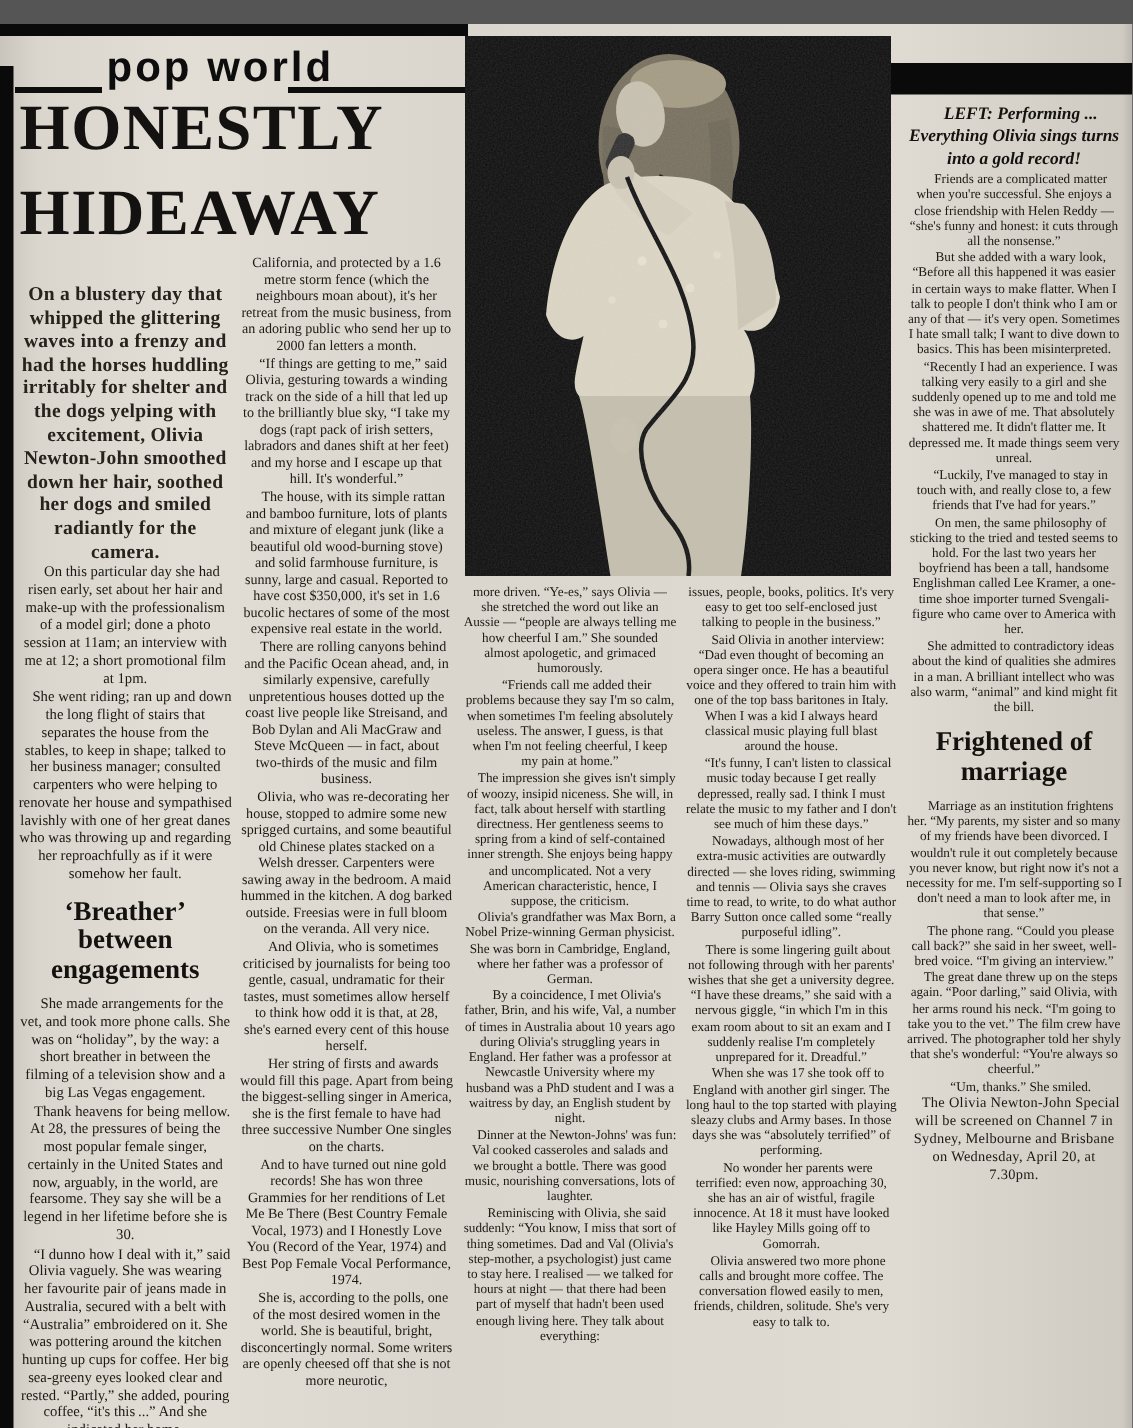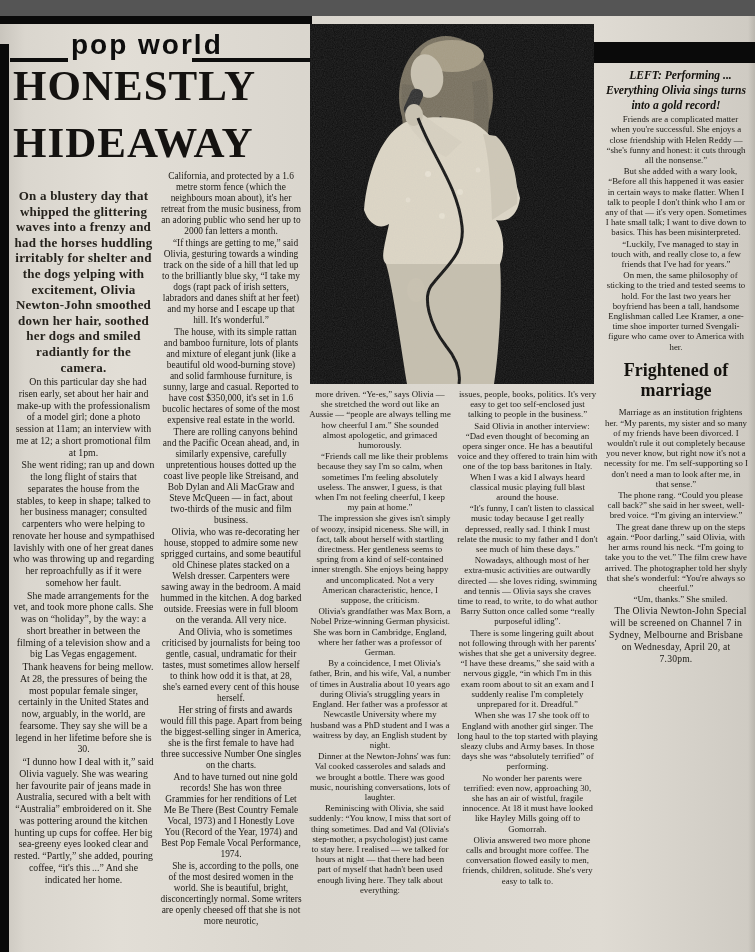--- a/index.html
+++ b/index.html
@@ -114,41 +114,42 @@
 
       <path d="M108,94 C122,132 148,162 152,202 C155,230 136,242 121,262 C113,274 119,300 136,322 C146,334 151,346 149,360" stroke="#101010" stroke-width="3" fill="none"></path>
       <rect x="0" y="0" width="284" height="360" filter="url(#grain)"></rect>
     </svg>
   </figure>
 
   <div class="col col-1">
     <p class="lead noindent">On a blustery day that whipped the glittering waves into a frenzy and had the horses huddling irritably for shelter and the dogs yelping with excitement, Olivia Newton-John smoothed down her hair, soothed her dogs and smiled radiantly for the camera.</p>
     <p>On this particular day she had risen early, set about her hair and make-up with the professionalism of a model girl; done a photo session at 11am; an interview with me at 12; a short promotional film at 1pm.</p>
     <p>She went riding; ran up and down the long flight of stairs that separates the house from the stables, to keep in shape; talked to her business manager; consulted carpenters who were helping to renovate her house and sympathised lavishly with one of her great danes who was throwing up and regarding her reproachfully as if it were somehow her fault.</p>
+    <h2 class="subhead">‘Breather’ between engagements</h2>
     <p>She made arrangements for the vet, and took more phone calls. She was on “holiday”, by the way: a short breather in between the filming of a television show and a big Las Vegas engagement.</p>
     <p>Thank heavens for being mellow. At 28, the pressures of being the most popular female singer, certainly in the United States and now, arguably, in the world, are fearsome. They say she will be a legend in her lifetime before she is 30.</p>
     <p>“I dunno how I deal with it,” said Olivia vaguely. She was wearing her favourite pair of jeans made in Australia, secured with a belt with “Australia” embroidered on it. She was pottering around the kitchen hunting up cups for coffee. Her big sea-greeny eyes looked clear and rested. “Partly,” she added, pouring coffee, “it's this ...” And she indicated her home.</p>
 
   </div>
 
   <div class="col col-2">
     <p class="noindent">California, and protected by a 1.6 metre storm fence (which the neighbours moan about), it's her retreat from the music business, from an adoring public who send her up to 2000 fan letters a month.</p>
     <p>“If things are getting to me,” said Olivia, gesturing towards a winding track on the side of a hill that led up to the brilliantly blue sky, “I take my dogs (rapt pack of irish setters, labradors and danes shift at her feet) and my horse and I escape up that hill. It's wonderful.”</p>
     <p>The house, with its simple rattan and bamboo furniture, lots of plants and mixture of elegant junk (like a beautiful old wood-burning stove) and solid farmhouse furniture, is sunny, large and casual. Reported to have cost $350,000, it's set in 1.6 bucolic hectares of some of the most expensive real estate in the world.</p>
     <p>There are rolling canyons behind and the Pacific Ocean ahead, and, in similarly expensive, carefully unpretentious houses dotted up the coast live people like Streisand, and Bob Dylan and Ali MacGraw and Steve McQueen — in fact, about two-thirds of the music and film business.</p>
     <p>Olivia, who was re-decorating her house, stopped to admire some new sprigged curtains, and some beautiful old Chinese plates stacked on a Welsh dresser. Carpenters were sawing away in the bedroom. A maid hummed in the kitchen. A dog barked outside. Freesias were in full bloom on the veranda. All very nice.</p>
     <p>And Olivia, who is sometimes criticised by journalists for being too gentle, casual, undramatic for their tastes, must sometimes allow herself to think how odd it is that, at 28, she's earned every cent of this house herself.</p>
     <p>Her string of firsts and awards would fill this page. Apart from being the biggest-selling singer in America, she is the first female to have had three successive Number One singles on the charts.</p>
     <p>And to have turned out nine gold records! She has won three Grammies for her renditions of Let Me Be There (Best Country Female Vocal, 1973) and I Honestly Love You (Record of the Year, 1974) and Best Pop Female Vocal Performance, 1974.</p>
     <p>She is, according to the polls, one of the most desired women in the world. She is beautiful, bright, disconcertingly normal. Some writers are openly cheesed off that she is not more neurotic,</p>
   </div>
 
   <div class="col col-3">
     <p class="noindent">more driven. “Ye-es,” says Olivia — she stretched the word out like an Aussie — “people are always telling me how cheerful I am.” She sounded almost apologetic, and grimaced humorously.</p>
-    <p>“Friends call me like their problems because they say I'm so calm, when sometimes I'm feeling absolutely useless. The answer, I guess, is that when I'm not feeling cheerful, I keep my pain at home.”</p>
+    <p>“Friends call me added their problems because they say I'm so calm, when sometimes I'm feeling absolutely useless. The answer, I guess, is that when I'm not feeling cheerful, I keep my pain at home.”</p>
     <p>The impression she gives isn't simply of woozy, insipid niceness. She will, in fact, talk about herself with startling directness. Her gentleness seems to spring from a kind of self-contained inner strength. She enjoys being happy and uncomplicated. Not a very American characteristic, hence, I suppose, the criticism.</p>
     <p>Olivia's grandfather was Max Born, a Nobel Prize-winning German physicist. She was born in Cambridge, England, where her father was a professor of German.</p>
     <p>By a coincidence, I met Olivia's father, Brin, and his wife, Val, a number of times in Australia about 10 years ago during Olivia's struggling years in England. Her father was a professor at Newcastle University where my husband was a PhD student and I was a waitress by day, an English student by night.</p>
     <p>Dinner at the Newton-Johns' was fun: Val cooked casseroles and salads and we brought a bottle. There was good music, nourishing conversations, lots of laughter.</p>
     <p>Reminiscing with Olivia, she said suddenly: “You know, I miss that sort of thing sometimes. Dad and Val (Olivia's step-mother, a psychologist) just came to stay here. I realised — we talked for hours at night — that there had been part of myself that hadn't been used enough living here. They talk about everything:</p>
   </div>
 
   <div class="col col-4">
     <p class="noindent">issues, people, books, politics. It's very easy to get too self-enclosed just talking to people in the business.”</p>
     <p>Said Olivia in another interview: “Dad even thought of becoming an opera singer once. He has a beautiful voice and they offered to train him with one of the top bass baritones in Italy. When I was a kid I always heard classical music playing full blast around the house.</p>
@@ -157,22 +158,24 @@
     <p>There is some lingering guilt about not following through with her parents' wishes that she get a university degree. “I have these dreams,” she said with a nervous giggle, “in which I'm in this exam room about to sit an exam and I suddenly realise I'm completely unprepared for it. Dreadful.”</p>
     <p>When she was 17 she took off to England with another girl singer. The long haul to the top started with playing sleazy clubs and Army bases. In those days she was “absolutely terrified” of performing.</p>
     <p>No wonder her parents were terrified: even now, approaching 30, she has an air of wistful, fragile innocence. At 18 it must have looked like Hayley Mills going off to Gomorrah.</p>
     <p>Olivia answered two more phone calls and brought more coffee. The conversation flowed easily to men, friends, children, solitude. She's very easy to talk to.</p>
   </div>
 
   <div class="col col-5">
     <p class="photo-caption">LEFT: Performing ... Everything Olivia sings turns into a gold record!</p>
     <p>Friends are a complicated matter when you're successful. She enjoys a close friendship with Helen Reddy — “she's funny and honest: it cuts through all the nonsense.”</p>
     <p>But she added with a wary look, “Before all this happened it was easier in certain ways to make flatter. When I talk to people I don't think who I am or any of that — it's very open. Sometimes I hate small talk; I want to dive down to basics. This has been misinterpreted.</p>
+    <p>“Recently I had an experience. I was talking very easily to a girl and she suddenly opened up to me and told me she was in awe of me. That absolutely shattered me. It didn't flatter me. It depressed me. It made things seem very unreal.</p>
     <p>“Luckily, I've managed to stay in touch with, and really close to, a few friends that I've had for years.”</p>
     <p>On men, the same philosophy of sticking to the tried and tested seems to hold. For the last two years her boyfriend has been a tall, handsome Englishman called Lee Kramer, a one-time shoe importer turned Svengali-figure who came over to America with her.</p>
+    <p>She admitted to contradictory ideas about the kind of qualities she admires in a man. A brilliant intellect who was also warm, “animal” and kind might fit the bill.</p>
     <h2 class="subhead">Frightened of marriage</h2>
     <p>Marriage as an institution frightens her. “My parents, my sister and so many of my friends have been divorced. I wouldn't rule it out completely because you never know, but right now it's not a necessity for me. I'm self-supporting so I don't need a man to look after me, in that sense.”</p>
     <p>The phone rang. “Could you please call back?” she said in her sweet, well-bred voice. “I'm giving an interview.”</p>
     <p>The great dane threw up on the steps again. “Poor darling,” said Olivia, with her arms round his neck. “I'm going to take you to the vet.” The film crew have arrived. The photographer told her shyly that she's wonderful: “You're always so cheerful.”</p>
     <p>“Um, thanks.” She smiled.</p>
     <p class="tv-body">The Olivia Newton-John Special will be screened on Channel 7 in Sydney, Melbourne and Brisbane on Wednesday, April 20, at 7.30pm.</p>
   </div>
 
 </div>
 

